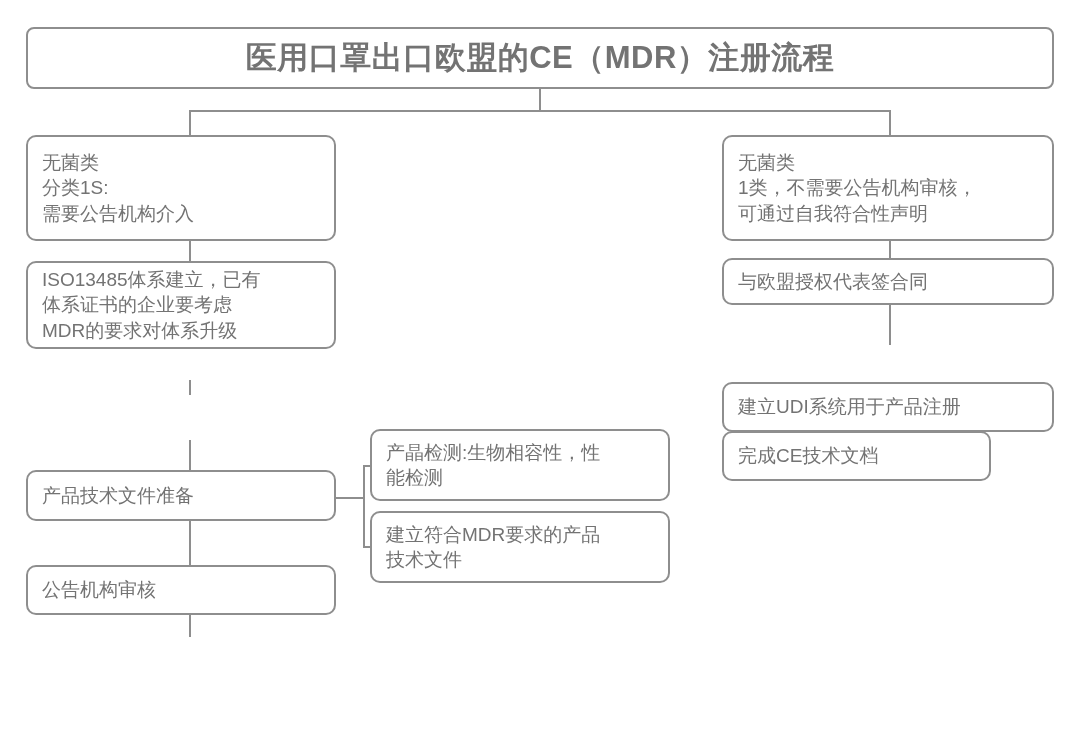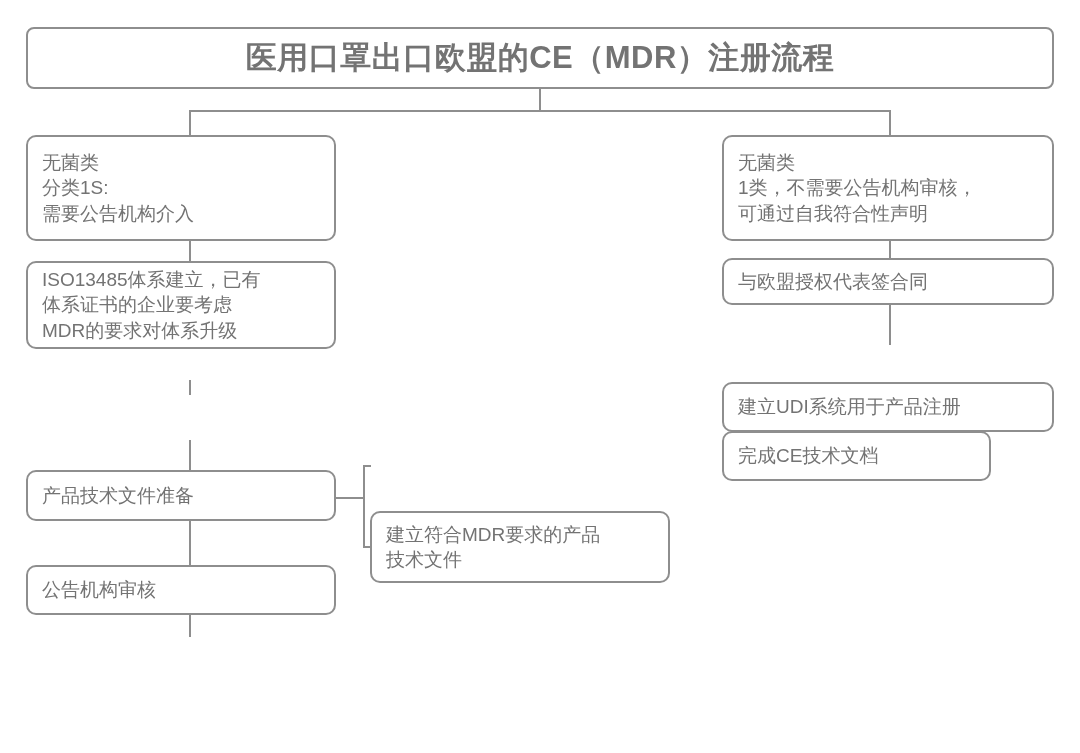--- a/index.html
+++ b/index.html
@@ -97,20 +97,24 @@
 
   <div class="node" style="left:26px; top:565px; width:310px; height:50px;">
     <span class="txt">公告机构审核</span>
   </div>
 
   <div class="node" style="left:26px; top:470px; width:310px; height:51px;">
     <span class="txt">产品技术文件准备</span>
   </div>
 
 
+  <div class="node" style="left:370px; top:429px; width:300px; height:72px;">
+    <span class="txt">产晶检测:生物相容性，性
+能检测</span>
+  </div>
 
   <div class="node" style="left:370px; top:511px; width:300px; height:72px;">
     <span class="txt">建立符合MDR要求的产品
 技术文件</span>
   </div>
 
   <div class="node" style="left:722px; top:135px; width:332px; height:106px;">
     <span class="txt">无菌类
 1类，不需要公告机构审核，
 可通过自我符合性声明</span>

